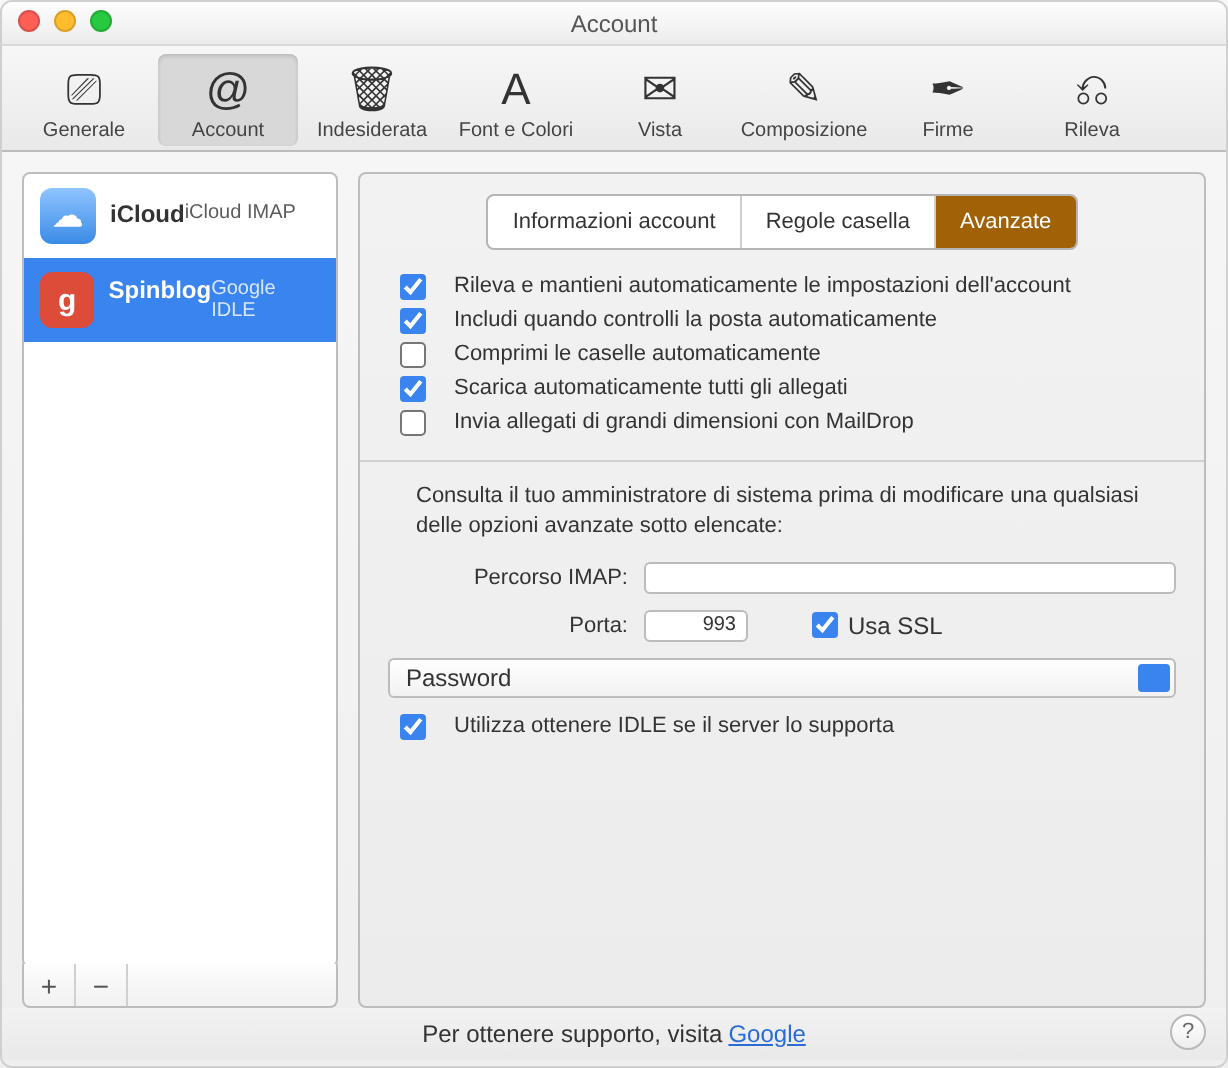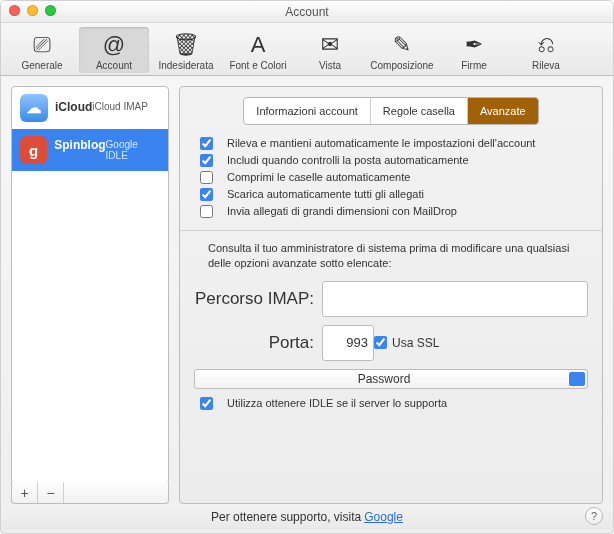--- a/index.html
+++ b/index.html
@@ -41,27 +41,27 @@
   .seg{padding:2px 12px;font-size:11px;color:#333;border-right:1px solid #cfcfcf;display:flex;align-items:center;}
   .seg:last-child{border-right:none;}
   .seg.active{background:#a16207;color:#fff;}
   .checks{display:flex;flex-direction:column;gap:4px;margin-left:6px;margin-bottom:12px;}
   .ck{display:flex;align-items:flex-start;gap:14px;}
   .ck input{width:13px;height:13px;accent-color:#3a84ef;}
   .ck label{font-size:11px;color:#333;}
   .sep{border:none;border-top:1px solid #d0d0d0;margin:4px -14px 10px;}
   .note{font-size:11px;color:#333;margin:0 0 10px 14px;line-height:1.35;}
   .formrow{display:flex;align-items:center;margin-bottom:8px;}
-  .formrow .flabel{width:128px;text-align:right;font-size:17px;color:#333;padding-right:8px;}
-  .tfield{height:36px;border:1px solid #bcbcbc;border-radius:3px;background:#fff;padding:0 5px;font-size:13px;}
+  .formrow .flabel{width:128px;text-align:right;font-size:11px;color:#333;padding-right:8px;}
+  .tfield{height:16px;border:1px solid #bcbcbc;border-radius:3px;background:#fff;padding:0 5px;font-size:10px;}
   .tfield.path{flex:1;}
   .tfield.port{width:52px;text-align:right;}
-  .ssl{display:flex;align-items:flex-start;gap:5px;margin-left:0;}
+  .ssl{display:flex;align-items:flex-start;gap:5px;margin-left:16px;padding-left:16px;}
   .ssl input{width:13px;height:13px;accent-color:#3a84ef;}
-  .select{flex:1;height:20px;border:1px solid #bcbcbc;border-radius:3px;background:linear-gradient(#ffffff,#f2f2f2);position:relative;padding:0 22px 0 8px;font-size:11px;display:flex;align-items:center;justify-content:center;}
+  .select{flex:1;height:20px;border:1px solid #bcbcbc;border-radius:3px;background:linear-gradient(#ffffff,#f2f2f2);position:relative;padding:0 22px 0 8px;font-size:11px;display:flex;align-items:center;}
   .select::after{content:"";position:absolute;right:2px;top:2px;width:16px;height:14px;border-radius:2px;background:#3a84ef;}
   .select .arrows{position:absolute;right:5px;top:1px;width:10px;height:16px;pointer-events:none;}
   .select .arrows::before{content:"";position:absolute;left:2px;top:2px;border-left:3px solid transparent;border-right:3px solid transparent;border-bottom:4px solid #fff;}
   .select .arrows::after{content:"";position:absolute;left:2px;bottom:2px;border-left:3px solid transparent;border-right:3px solid transparent;border-top:4px solid #fff;}
   
   .footer{height:26px;display:flex;align-items:center;justify-content:center;position:relative;font-size:11px;color:#555;background:linear-gradient(#f2f2f2,#e9e9e9);}
   .footer a{color:#2a6cd6;text-decoration:underline;}
   .help{position:absolute;right:10px;top:3px;width:18px;height:18px;border-radius:50%;border:1px solid #b8b8b8;background:linear-gradient(#ffffff,#eeeeee);display:flex;align-items:center;justify-content:center;font-size:11px;color:#666;}
   
   .gi{font-size:22px;}

